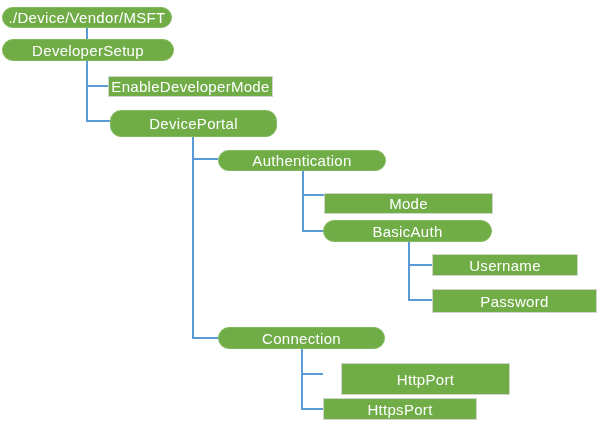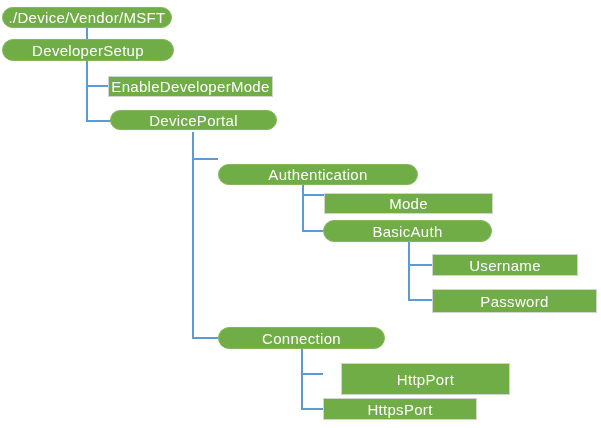--- a/index.html
+++ b/index.html
@@ -66,22 +66,22 @@
   <div class="line" style="left:408px; top:264px; width:24px; height:2px"></div>
   <div class="line" style="left:408px; top:299px; width:24px; height:2px"></div>
 
   <div class="line" style="left:301px; top:349px; width:2px;  height:61px"></div>
   <div class="line" style="left:301px; top:373px; width:22px; height:2px"></div>
   <div class="line" style="left:301px; top:408px; width:22px; height:2px"></div>
 
   <div class="node pill" style="left:2px;   top:7px;   width:170px; height:21px">./Device/Vendor/MSFT</div>
   <div class="node pill" style="left:2px;   top:39px;  width:172px; height:22px">DeveloperSetup</div>
   <div class="node rect" style="left:108px; top:76px;  width:165px; height:21px">EnableDeveloperMode</div>
-  <div class="node pill" style="left:110px; top:110px; width:167px; height:20px">DevicePortal</div>
-  <div class="node pill" style="left:218px; top:164px; width:200px; height:21px">Authentication</div>
+  <div class="node pill" style="left:110px; top:110px; width:167px; height:27px">DevicePortal</div>
+  <div class="node pill" style="left:218px; top:150px; width:168px; height:21px">Authentication</div>
   <div class="node rect" style="left:324px; top:193px; width:169px; height:21px">Mode</div>
   <div class="node pill" style="left:323px; top:220px; width:169px; height:22px">BasicAuth</div>
   <div class="node rect" style="left:432px; top:254px; width:146px; height:22px">Username</div>
   <div class="node rect" style="left:432px; top:289px; width:165px; height:24px">Password</div>
   <div class="node pill" style="left:218px; top:327px; width:167px; height:22px">Connection</div>
   <div class="node rect" style="left:341px; top:363px; width:169px; height:32px">HttpPort</div>
   <div class="node rect" style="left:323px; top:398px; width:154px; height:22px">HttpsPort</div>
 
 </div>
 

